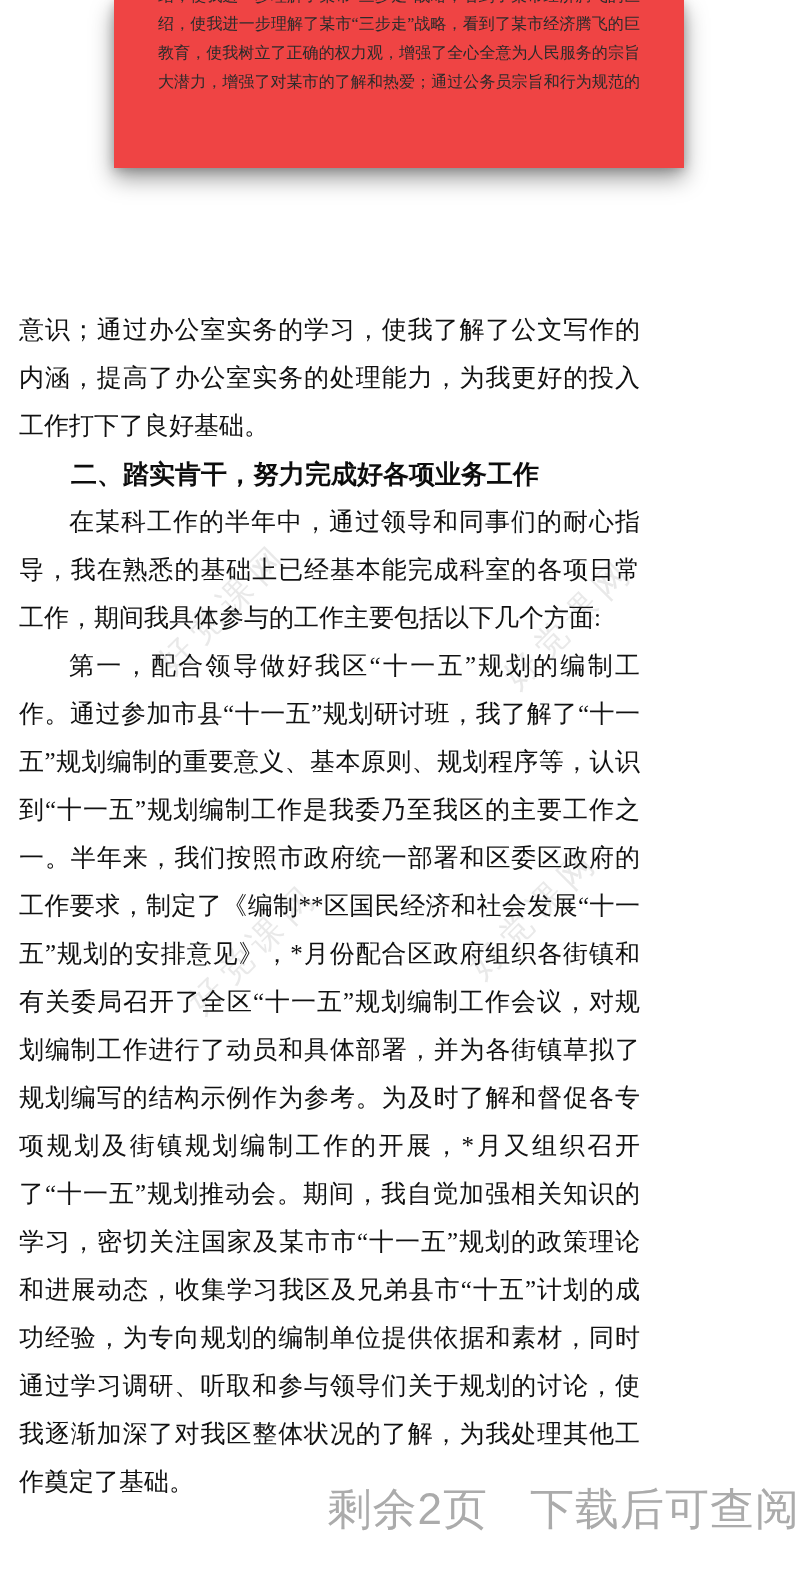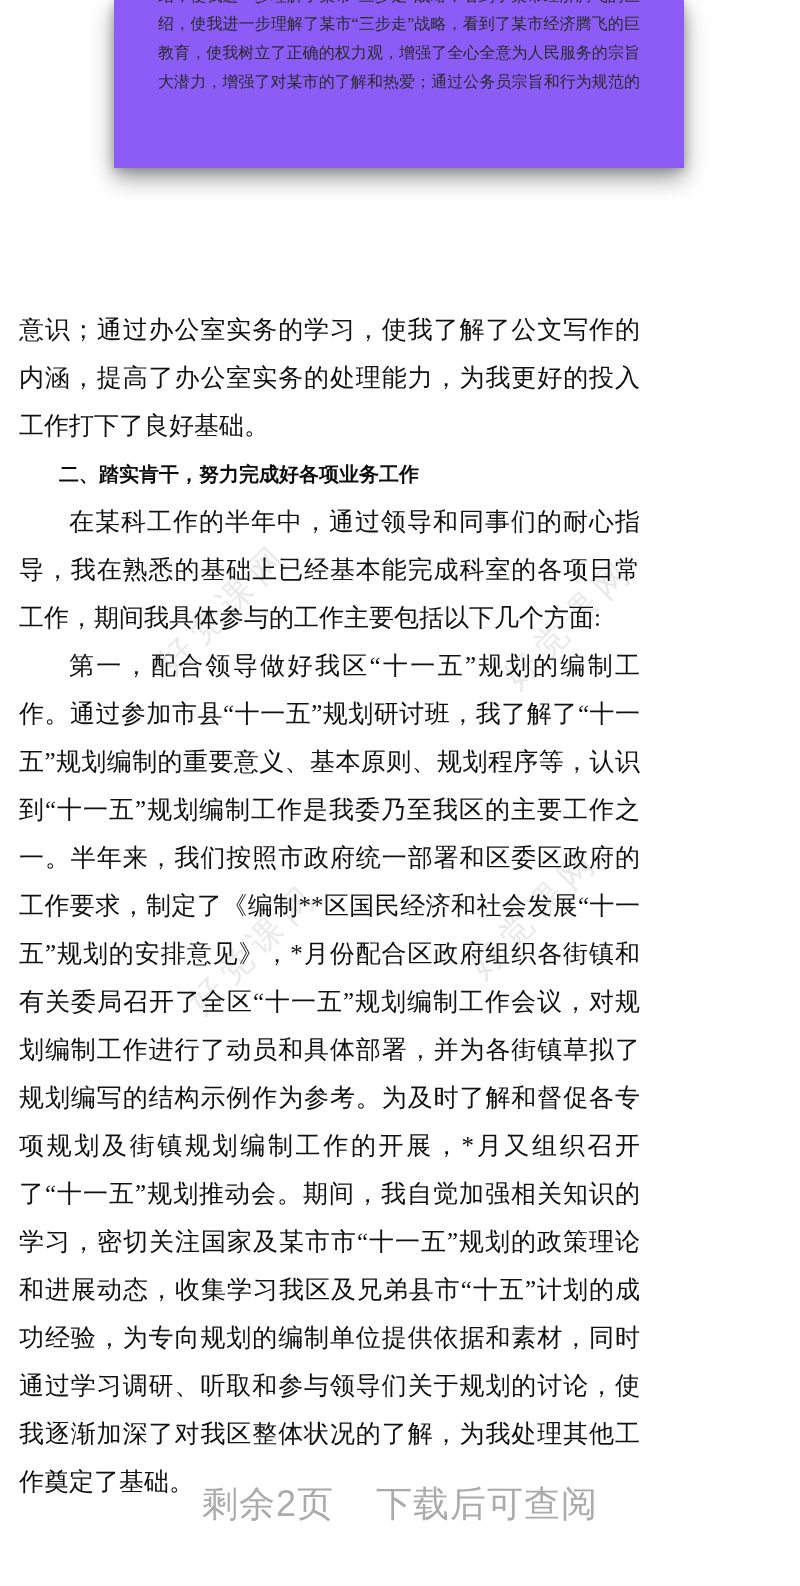--- a/index.html
+++ b/index.html
@@ -15,21 +15,21 @@
     font-family: "Liberation Serif", "DejaVu Serif", serif;
   }
 
   
   .preview-card {
     position: absolute;
     left: 114px;
     top: 0;
     width: 570px;
     height: 168px;
-    background: #8b5cf6;
+    background: #ef4444;
     box-shadow: 0 10px 22px rgba(0,0,0,0.40), 0 2px 10px rgba(0,0,0,0.22);
     box-sizing: border-box;
     padding: 0 44px;
     color: #2b2b2b;
     font-size: 16px;
     line-height: 29px;
     overflow: hidden;
   }
   .clip-strip {
     height: 5px;
@@ -79,36 +79,36 @@
   }
   .doc-body p {
     margin: 0;
     text-align: justify;
   }
   .doc-body p.indent { text-indent: 2em; }
   .doc-body p.cut { text-align-last: justify; }
   .doc-body h2 {
     margin: 0;
     font-family: "Liberation Sans", "DejaVu Sans", sans-serif;
-    font-size: 20px;
+    font-size: 26px;
     font-weight: 700;
     line-height: 48px;
     text-indent: 2em;
     color: #0d0d0d;
   }
 
   
   .footer-note {
     position: absolute;
     left: 0;
     top: 1480px;
     width: 800px;
-    text-align: center;
+    text-align: right;
     font-family: "Liberation Sans", "DejaVu Sans", sans-serif;
-    font-size: 36px;
+    font-size: 44px;
     font-weight: 400;
     color: #ababab;
     letter-spacing: 1px;
   }
   .footer-note .gap { display: inline-block; width: 42px; }
 </style>
 </head>
 <body>
 
 <div class="preview-card">

